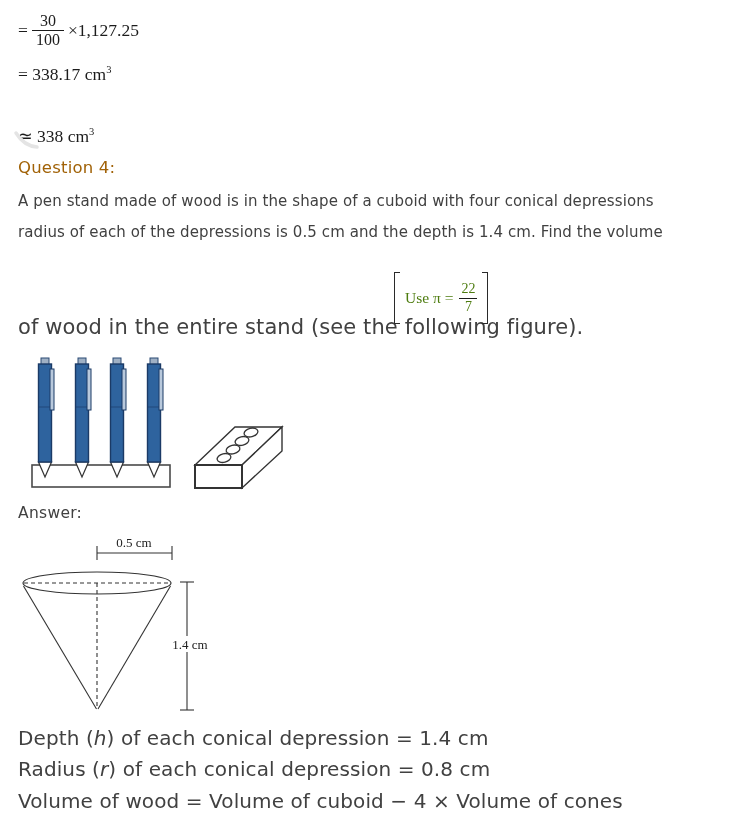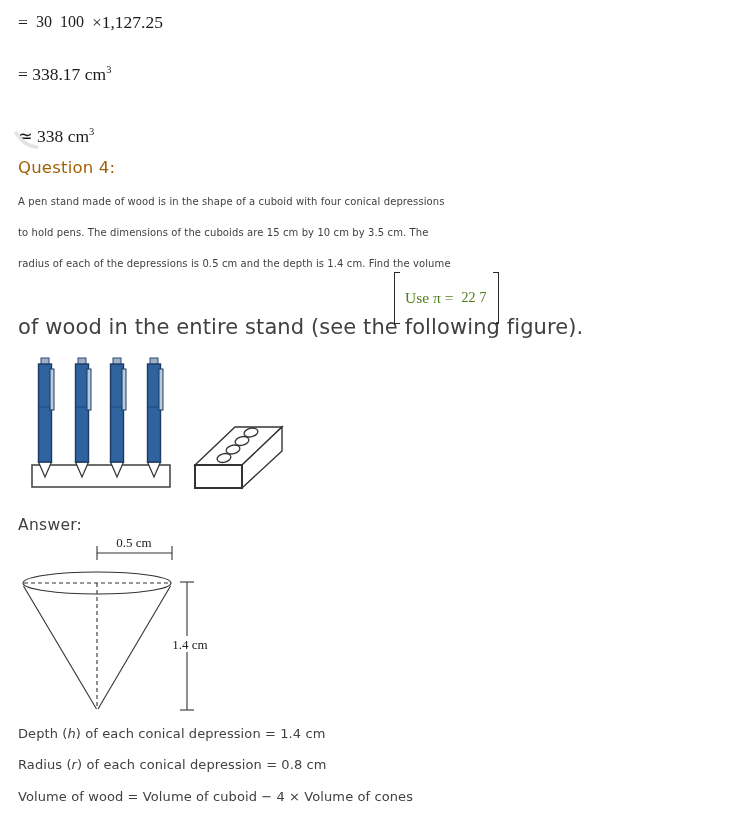--- a/index.html
+++ b/index.html
@@ -4,46 +4,46 @@
 <style>
   * { margin:0; padding:0; box-sizing:border-box; }
   html,body { background:#ffffff; }
   .page {
     position:relative; width:733px; height:833px; background:#ffffff;
     overflow:hidden; font-family:"DejaVu Sans", sans-serif; color:#414141;
   }
   
   .eq { position:absolute; font-family:"Liberation Serif", serif; color:#1c1c1c; font-size:17.5px; }
   .eq-row { display:flex; align-items:center; gap:4px; }
-  .frac { display:inline-flex; flex-direction:row; align-items:center; line-height:1.15; }
+  .frac { display:inline-flex; flex-direction:column; align-items:center; line-height:1.15; }
   .frac .fnum, .frac .fden { font-size:16px; padding:0 4px; }
   .frac .fbar { align-self:stretch; height:0; border-top:1.4px solid #1c1c1c; }
   sup.exp { font-size:10.5px; vertical-align:super; line-height:0; }
   
   .smudge { position:absolute; left:13px; top:130px; }
   
   .q-heading { position:absolute; left:18px; top:158px; font-size:16.5px; color:#a16207; letter-spacing:.2px; }
-  .q-para { position:absolute; left:18px; top:186px; font-size:10px; line-height:31px; letter-spacing:.1px; white-space:nowrap; }
+  .q-para { position:absolute; left:18px; top:186px; font-size:15px; line-height:31px; letter-spacing:.1px; white-space:nowrap; }
   .q-para span { display:block; }
   .q-line4 { position:absolute; left:18px; top:312px; font-size:21px; line-height:31px; letter-spacing:.1px; white-space:nowrap; }
   
   .pi-note { position:absolute; left:394px; top:272px; display:flex; align-items:center; height:52px;
              font-family:"Liberation Serif", serif; color:#4d7c0f; }
   .bracket { width:6px; height:52px; }
   .bracket.lt { border-left:1.6px solid #2a2a2a; border-top:1.6px solid #2a2a2a; border-bottom:1.6px solid #2a2a2a; }
   .bracket.rt { border-right:1.6px solid #2a2a2a; border-top:1.6px solid #2a2a2a; border-bottom:1.6px solid #2a2a2a; }
   .pi-inner { display:flex; align-items:center; gap:6px; padding:0 5px; font-size:15.5px; }
   .pi-inner .frac .fnum, .pi-inner .frac .fden { font-size:14px; padding:0 2px; }
   .pi-inner .frac .fbar { border-top:1.3px solid #1c1c1c; }
   
   .fig { position:absolute; }
   .fig text { font-family:"Liberation Serif", serif; fill:#222222; }
   
-  .a-heading { position:absolute; left:18px; top:504px; font-size:15.5px; letter-spacing:.3px;margin-top:12px; }
-  .a-line { position:absolute; left:18px; font-size:13px; letter-spacing:.1px; white-space:nowrap; }
+  .a-heading { position:absolute; left:18px; top:504px; font-size:15.5px; letter-spacing:.3px; }
+  .a-line { position:absolute; left:18px; font-size:20px; letter-spacing:.1px; white-space:nowrap; }
   .a-line i { font-style:italic; }
 </style>
 </head>
 <body>
 
 <div class="page">
 
   <div class="eq eq-row" style="left:18px; top:12px;">
     <span>=</span>
     <span class="frac">
@@ -61,21 +61,20 @@
   </div>
 
   <svg class="smudge" width="28" height="24">
     <path d="M3,3 Q11,16 24,17" fill="none" stroke="#e4e4e4" stroke-width="3.5" stroke-linecap="round"></path>
   </svg>
 
   <div class="q-heading">Question 4:</div>
 
   <div class="q-para">
     <span>A pen stand made of wood is in the shape of a cuboid with four conical depressions</span>
-    <span>to hold pens. The dimensions of the cuboids are 15 cm by 10 cm by 3.5 cm. The</span>
     <span>radius of each of the depressions is 0.5 cm and the depth is 1.4 cm. Find the volume</span>
   </div>
 
   <div class="q-line4">of wood in the entire stand (see the following figure).</div>
 
   <div class="pi-note">
     <div class="bracket lt"></div>
     <div class="pi-inner">
       <span>Use π =</span>
       <span class="frac">

